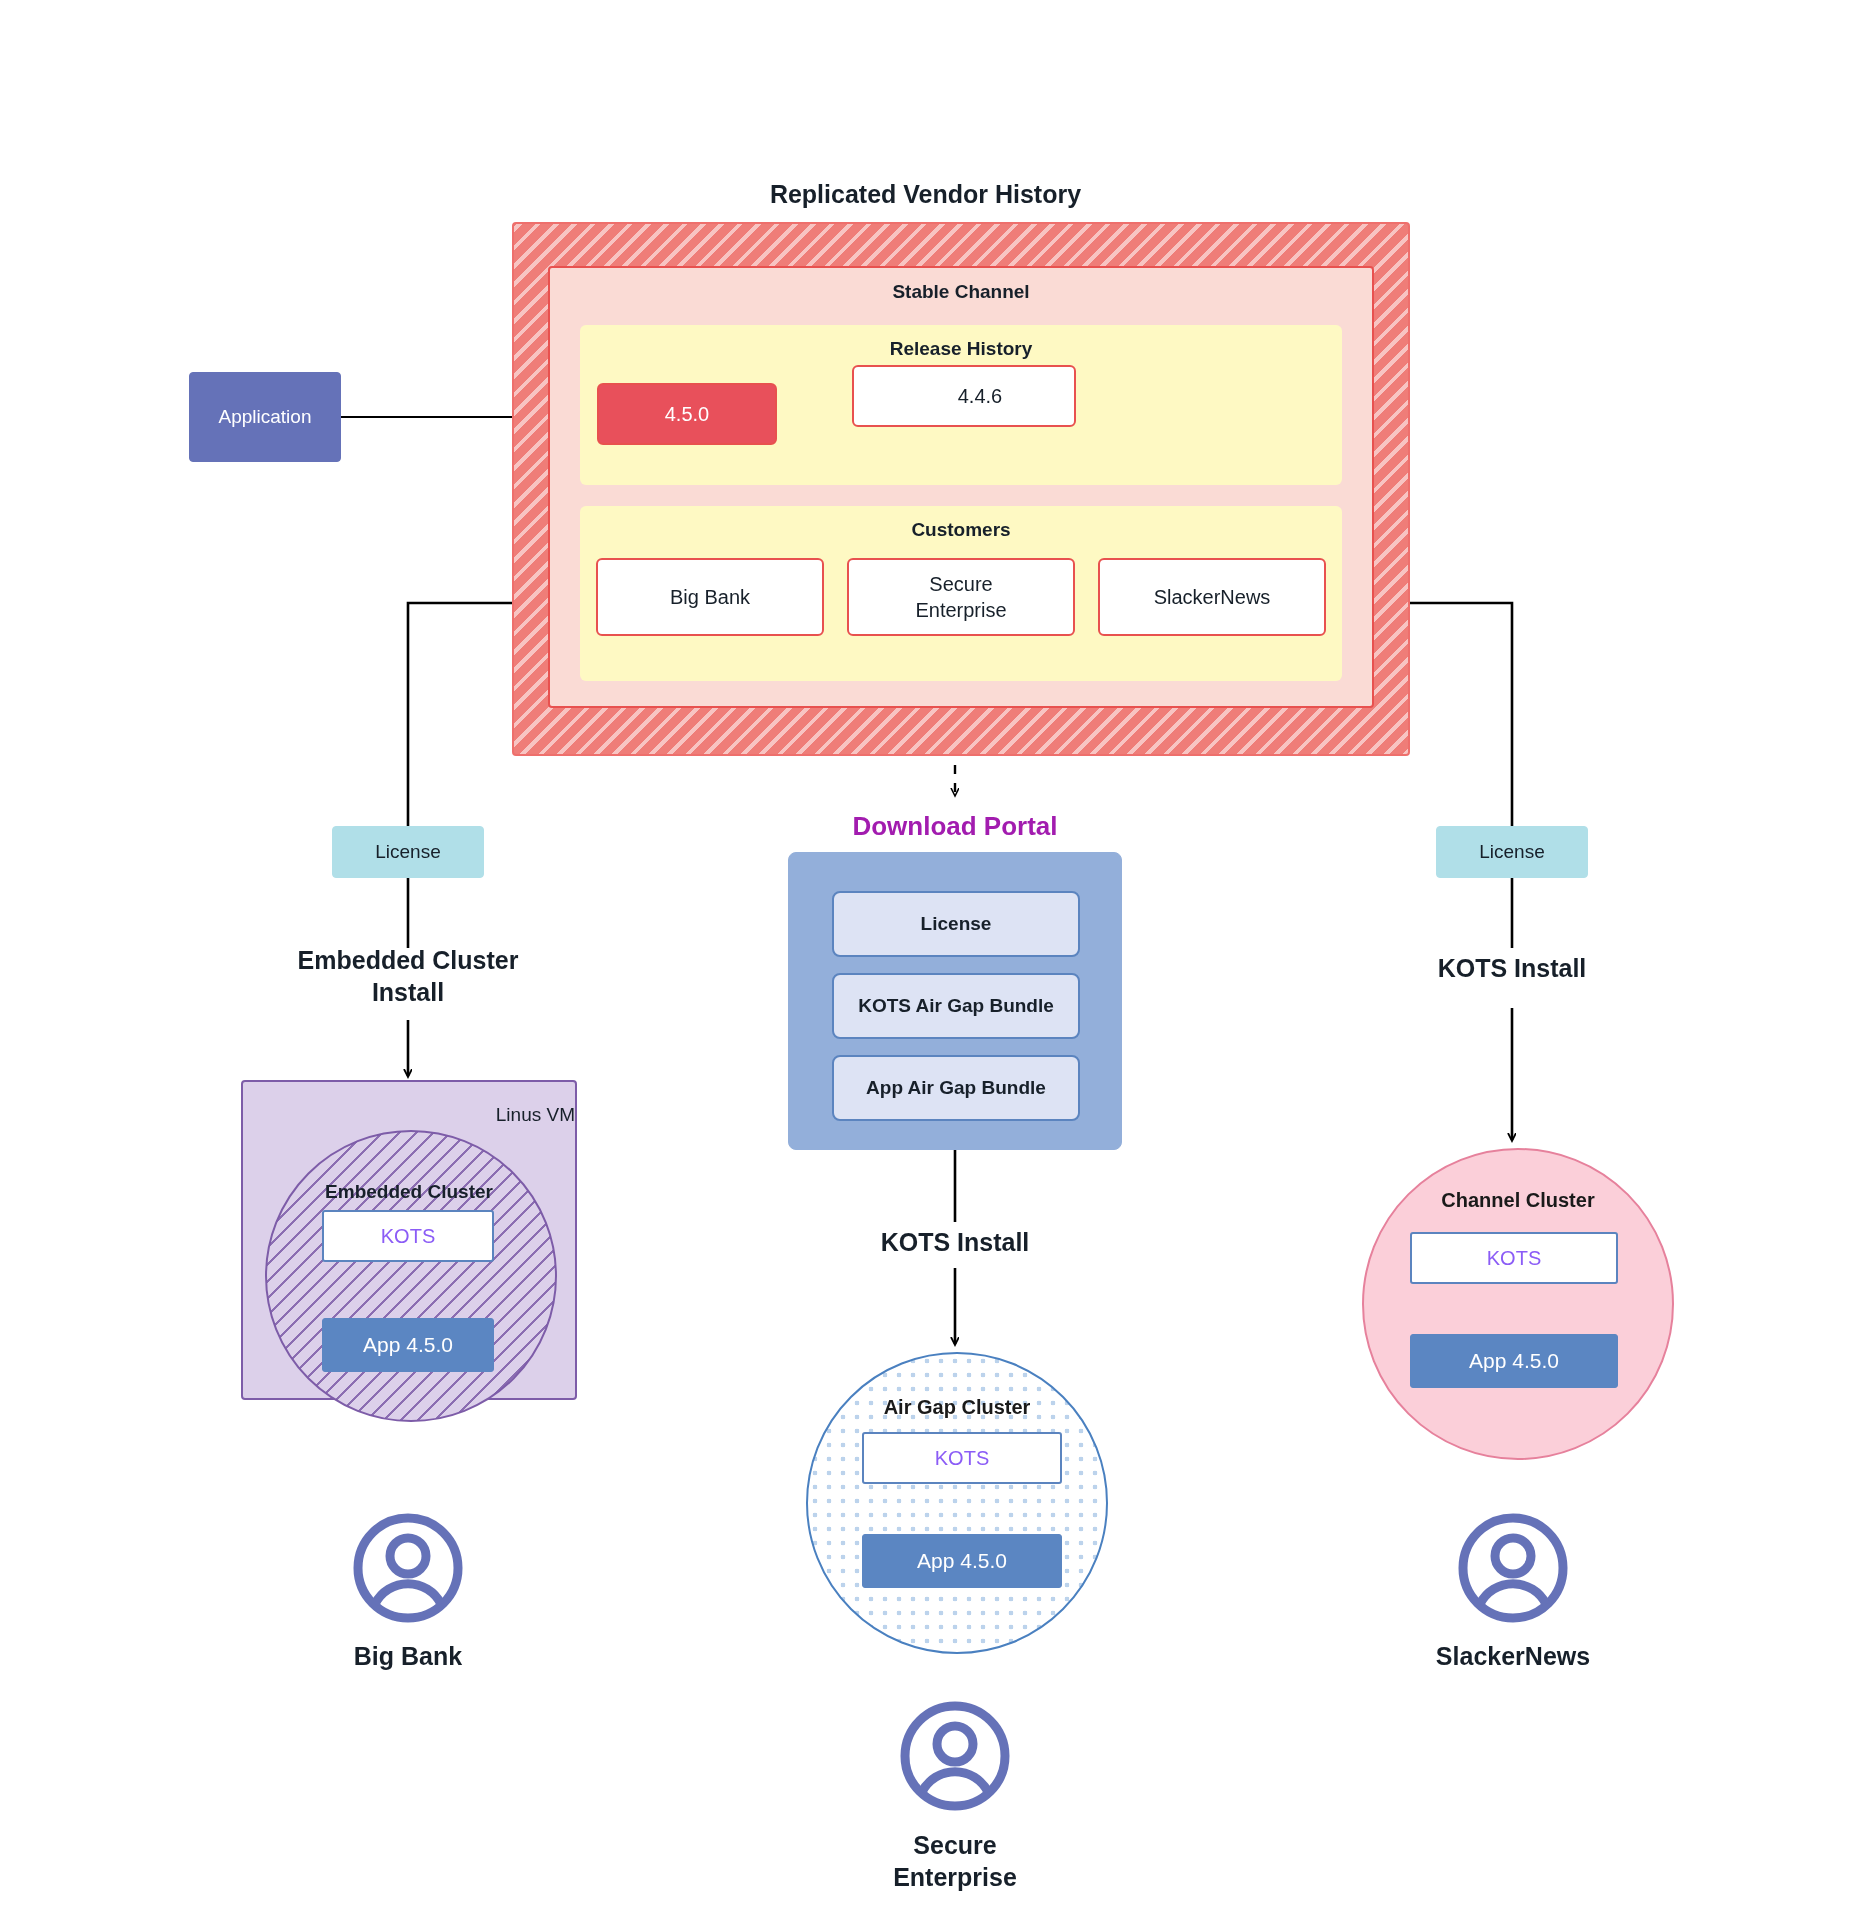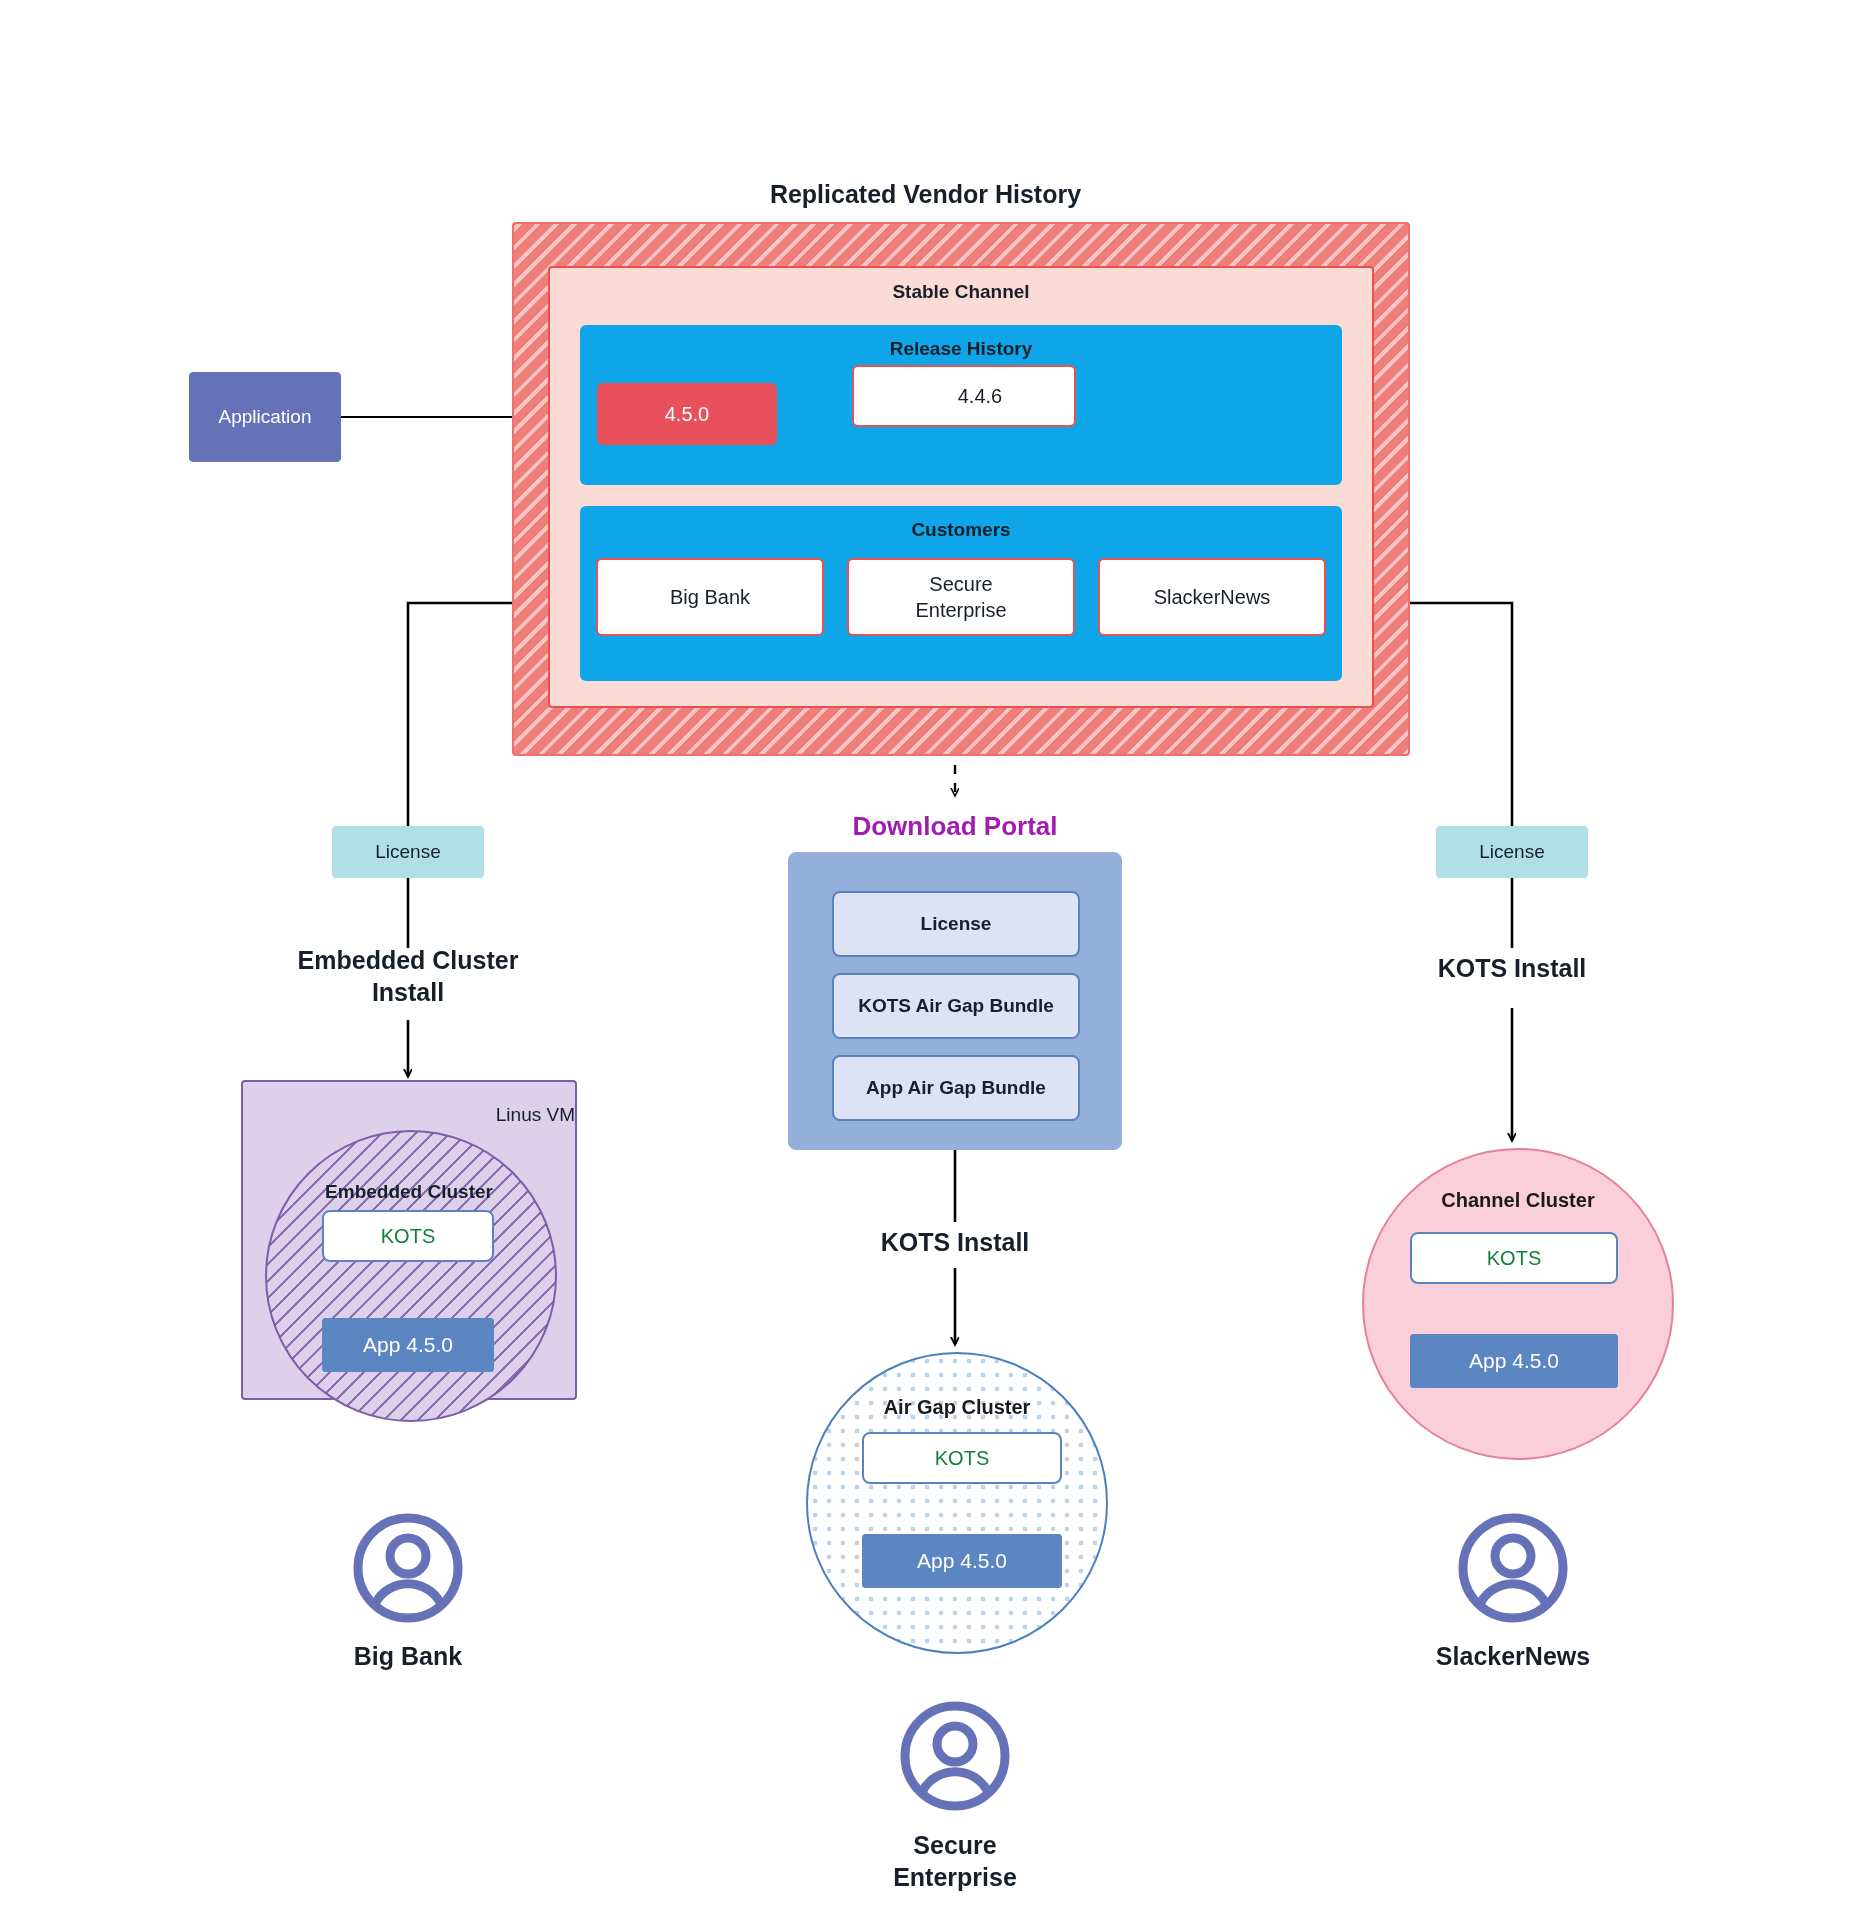--- a/index.html
+++ b/index.html
@@ -67,21 +67,21 @@
     box-sizing: border-box;
   }
   .stable-channel {
     left: 548px; top: 266px; width: 826px; height: 442px;
     background: #fadbd5;
     border: 2px solid #e8514f;
     border-radius: 4px;
     box-sizing: border-box;
   }
   .inner-band {
-    background: #0ea5e9;
+    background: #fef9c3;
     border-radius: 6px;
     box-sizing: border-box;
   }
   .release-history { left: 580px; top: 325px; width: 762px; height: 160px; }
   .customers       { left: 580px; top: 506px; width: 762px; height: 175px; }
 
   .band-title {
     font-size: 19px;
     font-weight: bold;
     color: #17202a;
@@ -214,24 +214,24 @@
     background-size: 14px 14px;
     border: 2px solid #4a80c0;
     box-sizing: border-box;
   }
 
   
   .kots-chip {
     position: absolute;
     background: #ffffff;
     border: 2px solid #5b84bf;
-    border-radius: 8px;
-    box-sizing: border-box;
-    display: flex; align-items: center; justify-content: center;
-    font-size: 20px; color: #15803d;
+    border-radius: 3px;
+    box-sizing: border-box;
+    display: flex; align-items: center; justify-content: center;
+    font-size: 20px; color: #8b5cf6;
     height: 52px;
   }
   .app-chip {
     position: absolute;
     background: #5b86c2;
     border: 1px solid #5b86c2;
     border-radius: 3px;
     box-sizing: border-box;
     display: flex; align-items: center; justify-content: center;
     font-size: 21px; color: #ffffff;

